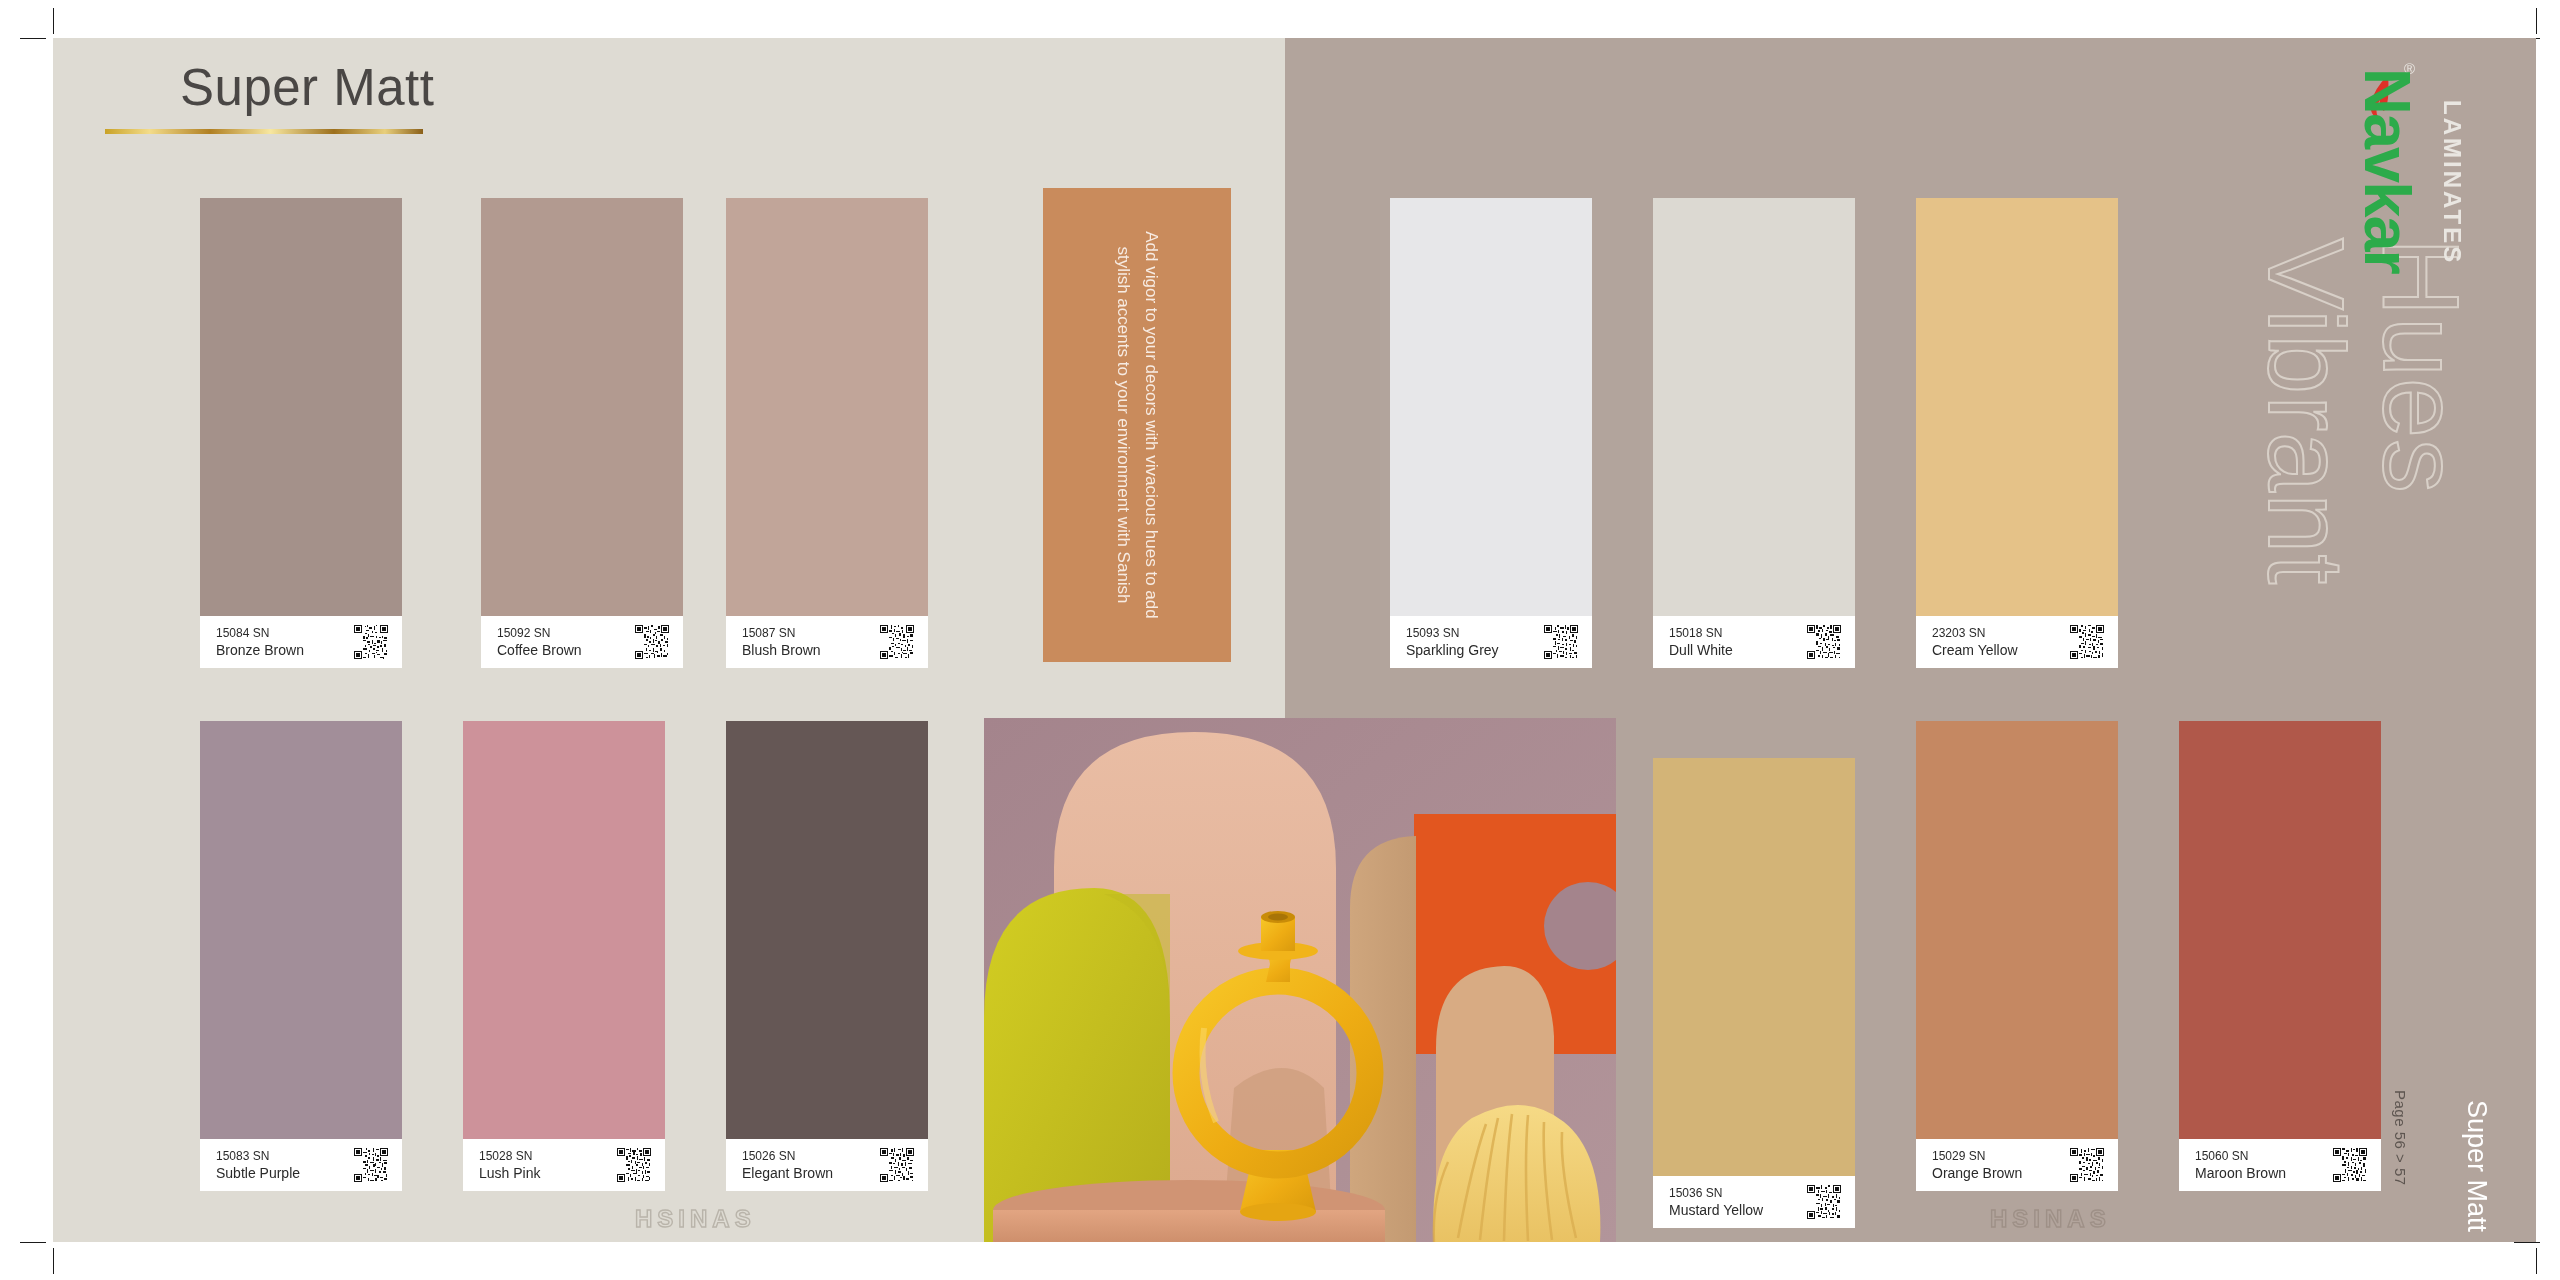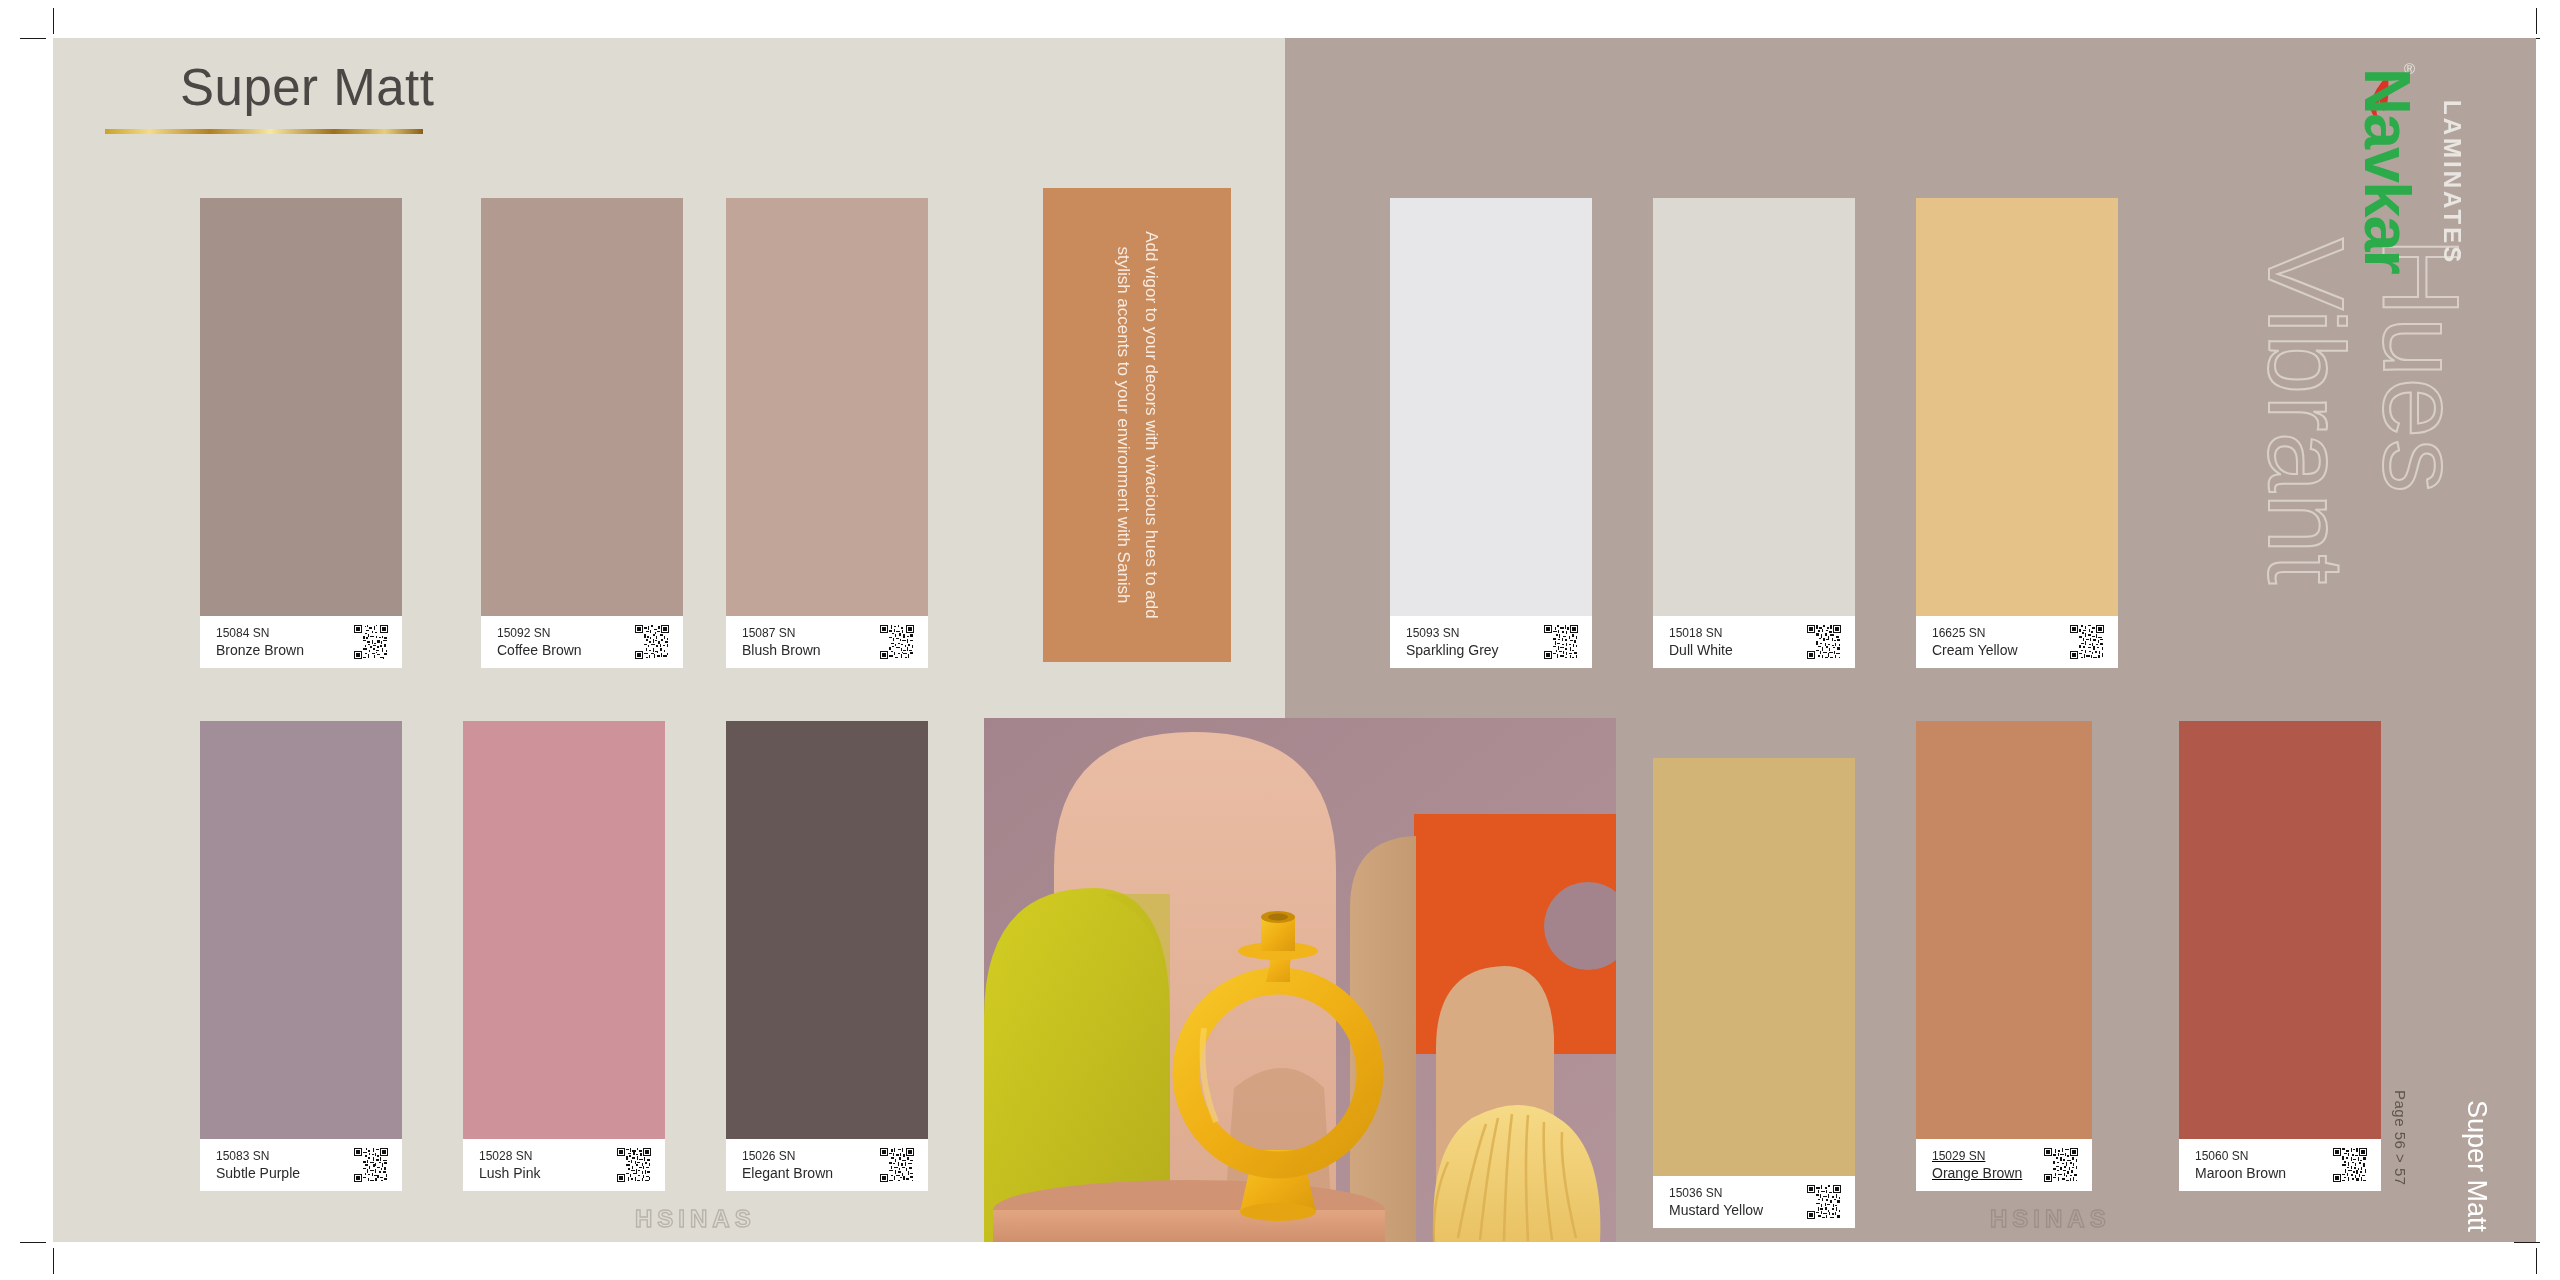--- a/index.html
+++ b/index.html
@@ -799,21 +799,21 @@
             <rect x="19" y="23" width="1" height="1"></rect>
           </g>
         </svg>
     </div>
   </div>
 
   <div class="swatch" style="left:1916px;top:198px;width:202px;">
     <div class="chip" style="height:418px;background:#e5c288;"></div>
     <div class="label">
       <div class="txt">
-        <span class="code">16625 SN</span>
+        <span class="code">23203 SN</span>
         <span class="name">Cream Yellow</span>
       </div>
       <svg class="qr" viewBox="0 0 29 29" shape-rendering="crispEdges">
           <rect width="29" height="29" fill="#fff"></rect>
           <g fill="#111">
             <rect x="0" y="0" width="7" height="1"></rect>
             <rect x="0" y="6" width="7" height="1"></rect>
             <rect x="0" y="0" width="1" height="7"></rect>
             <rect x="6" y="0" width="1" height="7"></rect>
             <rect x="2" y="2" width="3" height="3"></rect>
@@ -947,21 +947,21 @@
             <rect x="9" y="26" width="3" height="1"></rect>
             <rect x="13" y="27" width="2" height="1"></rect>
             <rect x="16" y="26" width="1" height="2"></rect>
             <rect x="20" y="27" width="3" height="1"></rect>
             <rect x="26" y="26" width="2" height="2"></rect>
           </g>
         </svg>
     </div>
   </div>
 
-  <div class="swatch" style="left:1916px;top:721px;width:176px;text-decoration:underline;">
+  <div class="swatch" style="left:1916px;top:721px;width:202px;">
     <div class="chip" style="height:418px;background:#c58862;"></div>
     <div class="label">
       <div class="txt">
         <span class="code">15029 SN</span>
         <span class="name">Orange Brown</span>
       </div>
       <svg class="qr" viewBox="0 0 29 29" shape-rendering="crispEdges">
           <rect width="29" height="29" fill="#fff"></rect>
           <g fill="#111">
             <rect x="0" y="0" width="7" height="1"></rect>

